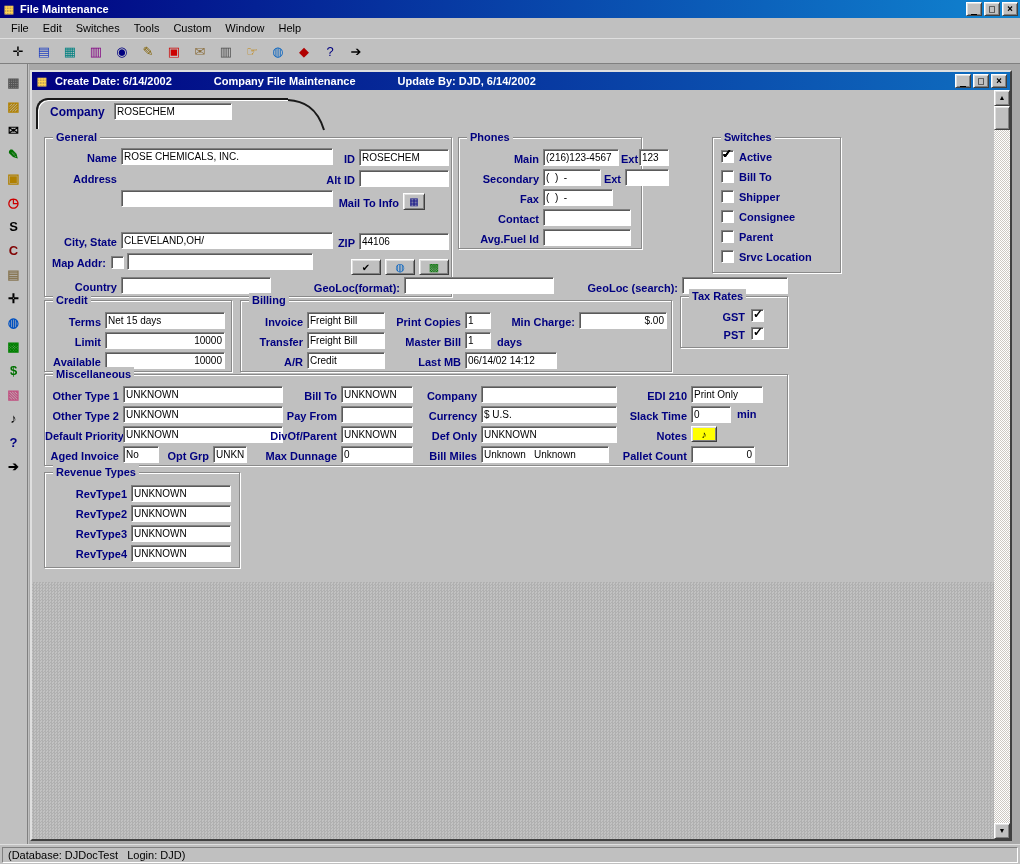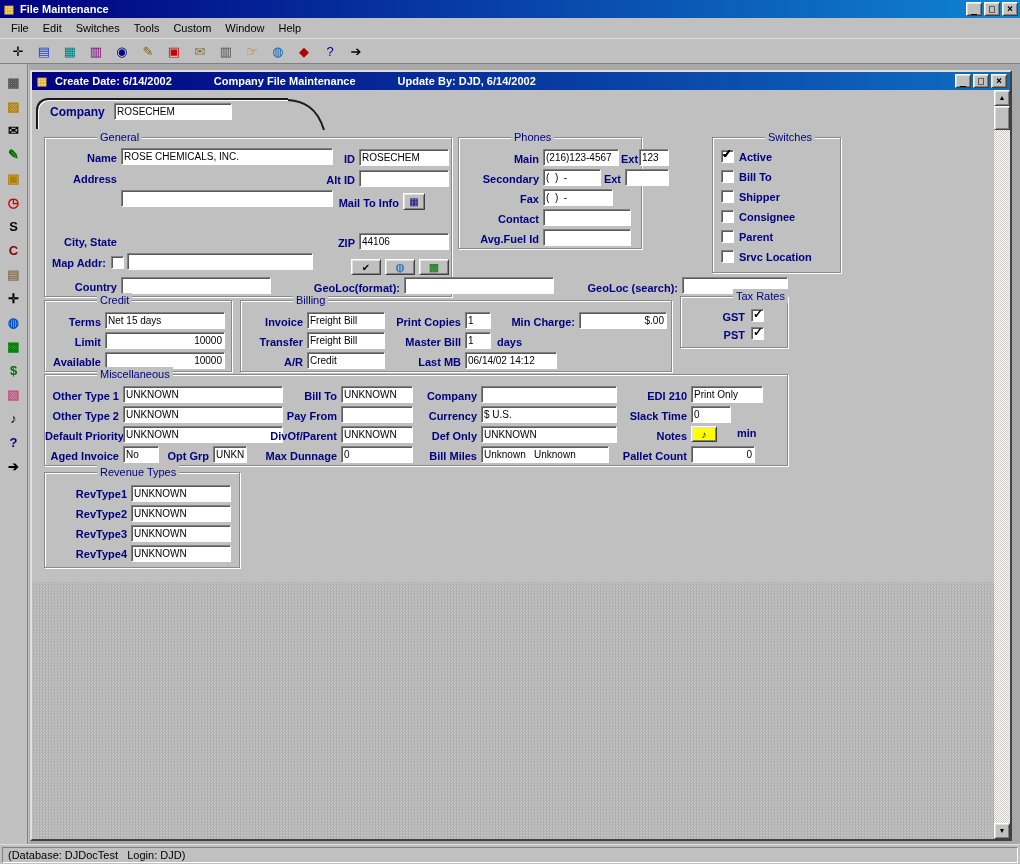--- a/index.html
+++ b/index.html
@@ -24,21 +24,21 @@
 
 .mdi{position:absolute;left:29px;top:64px;width:991px;height:780px;background:#a8a8a8;}
 .child{position:absolute;left:1px;top:6px;width:982px;height:771px;background:#c0c0c0;border:2px solid;border-color:#dfdfdf #404040 #404040 #dfdfdf;}
 .ctitle{height:18px;background:linear-gradient(90deg,#000080,#0f6ec0);display:flex;align-items:center;color:#fff;font-weight:bold;padding:0 3px;}
 .seg{margin-left:6px;white-space:nowrap;}
 .seg.gap{margin-left:42px;}
 .cbody{position:absolute;left:0;top:18px;right:0;bottom:0;background:#b9b9b9;background-image:conic-gradient(#b0b0b0 25%,#c2c2c2 0 50%,#b0b0b0 0 75%,#c2c2c2 0);background-size:3px 3px;overflow:hidden;}
 .formpanel{position:absolute;left:0;top:0;width:962px;height:492px;background:#c0c0c0;}
 
 .grp{position:absolute;border:1px solid #8a8a8a;box-shadow:inset 1px 1px 0 #fff,1px 1px 0 #fff;}
-.glabel{position:absolute;top:-8px;left:8px;background:#c0c0c0;padding:0 3px;font-weight:normal;color:#000080;line-height:14px;white-space:nowrap;margin-left:44px;}
+.glabel{position:absolute;top:-8px;left:8px;background:#c0c0c0;padding:0 3px;font-weight:bold;color:#000080;line-height:14px;white-space:nowrap;}
 .lbl{position:absolute;font-weight:bold;color:#000080;text-align:right;white-space:nowrap;line-height:14px;}
 .unit{position:absolute;font-weight:bold;color:#000080;line-height:14px;}
 .tb{position:absolute;height:17px;background:#fff;border:1px solid;border-color:#808080 #fff #fff #808080;box-shadow:inset 1px 1px 0 #5a5a5a;font:10px "Liberation Sans",sans-serif;padding:0 2px;color:#000;}
 input.tb{outline:none;}
 .stb{position:static;}
 .cb{position:absolute;width:13px;height:13px;background:#fff;border:1px solid;border-color:#808080 #fff #fff #808080;box-shadow:inset 1px 1px 0 #5a5a5a;}
 .cb[data-checked="true"]::after{content:"✓";position:absolute;left:1px;top:-3px;font-size:12px;font-weight:bold;color:#000;}
 .scb{position:static;flex:none;}
 .btn{position:absolute;background:#c0c0c0;border:1px solid;border-color:#fff #404040 #404040 #fff;box-shadow:inset 1px 1px 0 #dfdfdf,inset -1px -1px 0 #808080;display:flex;align-items:center;justify-content:center;font-size:11px;padding:0;}
 
@@ -219,20 +219,21 @@
           <input class="tb" style="left: 314px; top: 11px; width: 90px;" value="ROSECHEM">
           <span class="lbl" style="left:0;top:34px;width:72px">Address</span>
           <span class="lbl" style="left:270px;top:35px;width:40px">Alt ID</span>
           <input class="tb" style="left: 314px; top: 32px; width: 90px;" value="">
           <input class="tb" style="left: 76px; top: 52px; width: 212px;" value="">
           <span class="lbl" style="left:258px;top:58px;width:96px">Mail To Info</span>
           <button class="btn" style="left:358px;top:55px;width:22px;height:17px">
             <span style="font-size:10px;color:#000080">▦</span>
           </button>
           <span class="lbl" style="left:0;top:97px;width:72px">City, State</span>
+          <input class="tb" style="left: 76px; top: 94px; width: 212px;" r="" value="CLEVELAND,OH/">
           <span class="lbl" style="left:282px;top:98px;width:28px">ZIP</span>
           <input class="tb" style="left: 314px; top: 95px; width: 90px;" value="44106">
           <span class="lbl" style="left:4px;top:118px;width:60px;text-align:center">Map Addr:</span>
           <span class="cb" style="left:66px;top:118px" data-checked="false"></span>
           <input class="tb" style="left: 82px; top: 115px; width: 186px;" value="">
           <button class="btn" style="left:306px;top:121px;width:30px;height:16px">
             <span style="font-size:10px">✔</span>
           </button>
           <button class="btn" style="left:340px;top:121px;width:30px;height:16px">
             <span style="font-size:11px;color:#0060c0">◍</span>
@@ -347,21 +348,21 @@
           <input class="tb" style="left: 646px; top: 11px; width: 72px;" value="Print Only">
 
           <span class="lbl" style="left:0;top:34px;width:74px">Other Type 2</span>
           <input class="tb" style="left: 78px; top: 31px; width: 160px;" value="UNKNOWN">
           <span class="lbl" style="left:214px;top:34px;width:78px">Pay From</span>
           <input class="tb" style="left: 296px; top: 31px; width: 72px;" value="">
           <span class="lbl" style="left:372px;top:34px;width:60px">Currency</span>
           <input class="tb" style="left: 436px; top: 31px; width: 136px;" value="$ U.S.">
           <span class="lbl" style="left:574px;top:34px;width:68px">Slack Time</span>
           <input class="tb" style="left: 646px; top: 31px; width: 40px;" value="0">
-          <span class="unit" style="left:692px;top:51px">min</span>
+          <span class="unit" style="left:692px;top:32px">min</span>
 
           <span class="lbl" style="left:0;top:54px;width:74px">Default Priority</span>
           <input class="tb" style="left: 78px; top: 51px; width: 160px;" value="UNKNOWN">
           <span class="lbl" style="left:214px;top:54px;width:78px">DivOf/Parent</span>
           <input class="tb" style="left: 296px; top: 51px; width: 72px;" value="UNKNOWN">
           <span class="lbl" style="left:372px;top:54px;width:60px">Def Only</span>
           <input class="tb" style="left: 436px; top: 51px; width: 136px;" value="UNKNOWN">
           <span class="lbl" style="left:574px;top:54px;width:68px">Notes</span>
           <button class="btn" style="left:646px;top:51px;width:26px;height:16px;background:#ffff00">
             <span style="font-size:10px">♪</span>

